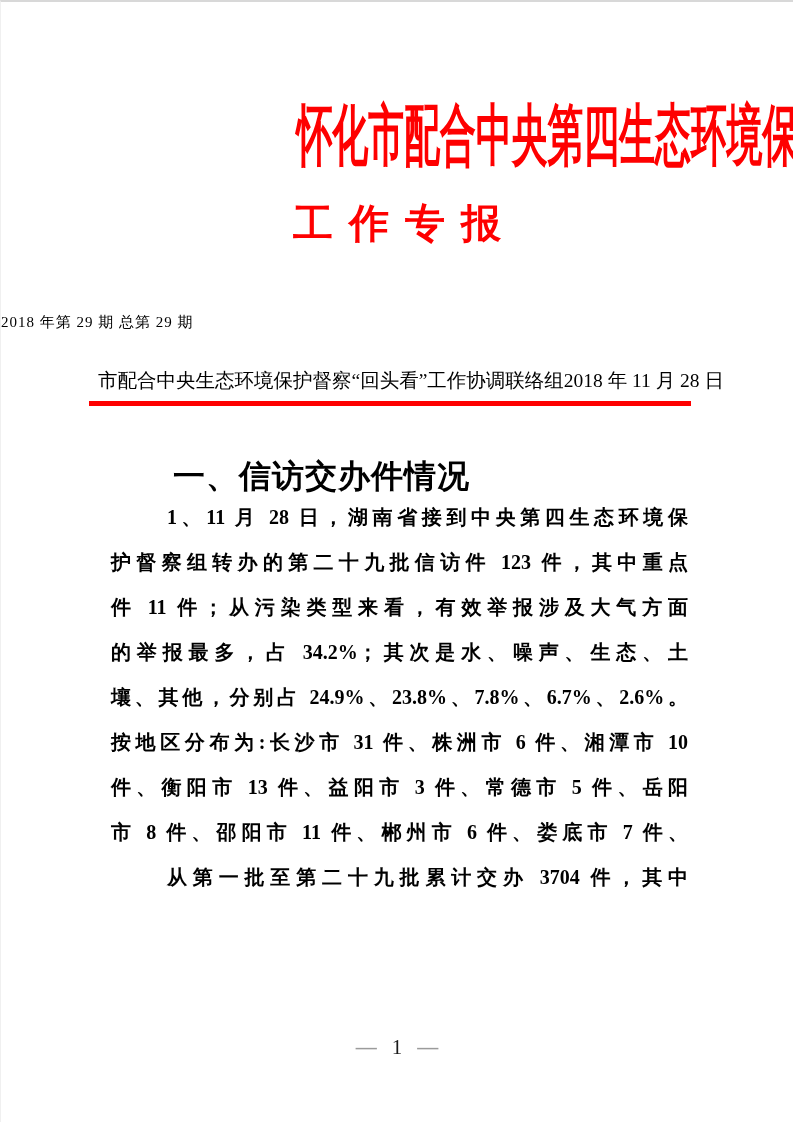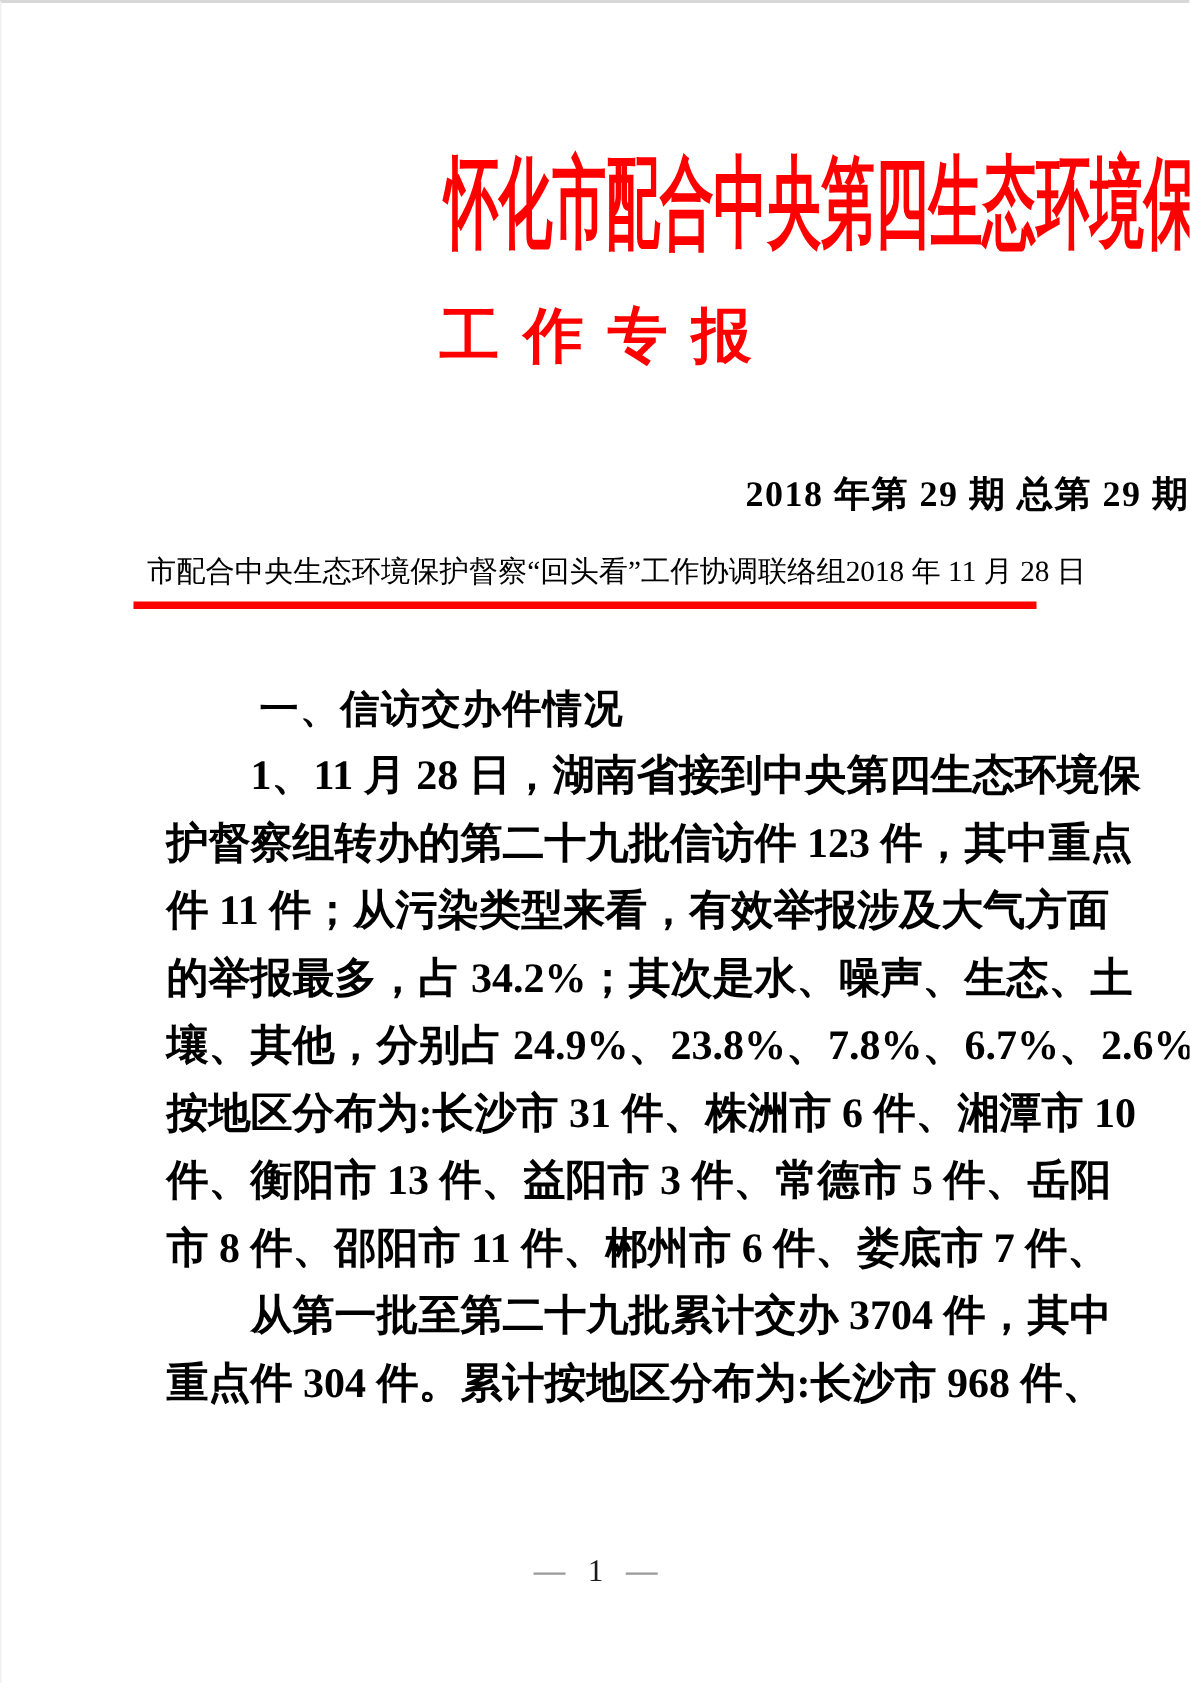--- a/index.html
+++ b/index.html
@@ -34,44 +34,44 @@
     text-align: center;
   }
   .title2 {
     display: inline-block;
     font-size: 40px; font-weight: 700; line-height: 1.1;
     color: var(--accent);
     letter-spacing: 16px; padding-left: 16px;
   }
   .issue {
     position: absolute; top: 311px; left: 0; right: 0;
-    text-align: right;
-    font-size: 24px; font-weight: 700;
+    text-align: left;
+    font-size: 15px; font-weight: 400;
     letter-spacing: 1px;
   }
   .org-row {
     position: absolute; top: 365px; left: 97px; width: 591px;
     display: flex; justify-content: space-between; align-items: baseline;
     font-size: 19.5px; font-weight: 400;
     white-space: nowrap;
   }
   .red-rule {
     position: absolute; top: 399px; left: 88px; width: 602px; height: 5px;
     background: var(--accent);
   }
   
   .heading {
     position: absolute; top: 453px; left: 172px;
     font-family: "Liberation Sans", sans-serif;
-    font-size: 26px; font-weight: 700;
+    font-size: 32px; font-weight: 700;
     letter-spacing: 1px;
   }
   .body-text {
     position: absolute; top: 493px; left: 110px; width: 577px;
-    font-size: 28px; line-height: 45px; font-weight: 700;
+    font-size: 20px; line-height: 45px; font-weight: 700;
   }
   .bline {
     text-align: justify;
     text-align-last: justify;
     white-space: nowrap;
     height: 45px; overflow: visible;
   }
   .bline.para-end { text-align-last: left; }
   .bline.indent { padding-left: 56px; }
   
@@ -111,21 +111,20 @@
   <div class="body-text">
     <div class="bline indent">1、11 月 28 日，湖南省接到中央第四生态环境保</div>
     <div class="bline">护督察组转办的第二十九批信访件 123 件，其中重点</div>
     <div class="bline">件 11 件；从污染类型来看，有效举报涉及大气方面</div>
     <div class="bline">的举报最多，占 34.2%；其次是水、噪声、生态、土</div>
     <div class="bline">壤、其他，分别占 24.9%、23.8%、7.8%、6.7%、2.6%。</div>
     <div class="bline">按地区分布为:长沙市 31 件、株洲市 6 件、湘潭市 10</div>
     <div class="bline">件、衡阳市 13 件、益阳市 3 件、常德市 5 件、岳阳</div>
     <div class="bline">市 8 件、邵阳市 11 件、郴州市 6 件、娄底市 7 件、</div>
     <div class="bline indent">从第一批至第二十九批累计交办 3704 件，其中</div>
-    <div class="bline">重点件 304 件。累计按地区分布为:长沙市 968 件、</div>
   </div>
 
   <div class="footer">
     <span class="dash">—</span>
     <span class="pnum">1</span>
     <span class="dash">—</span>
   </div>
 
 </div>
 

